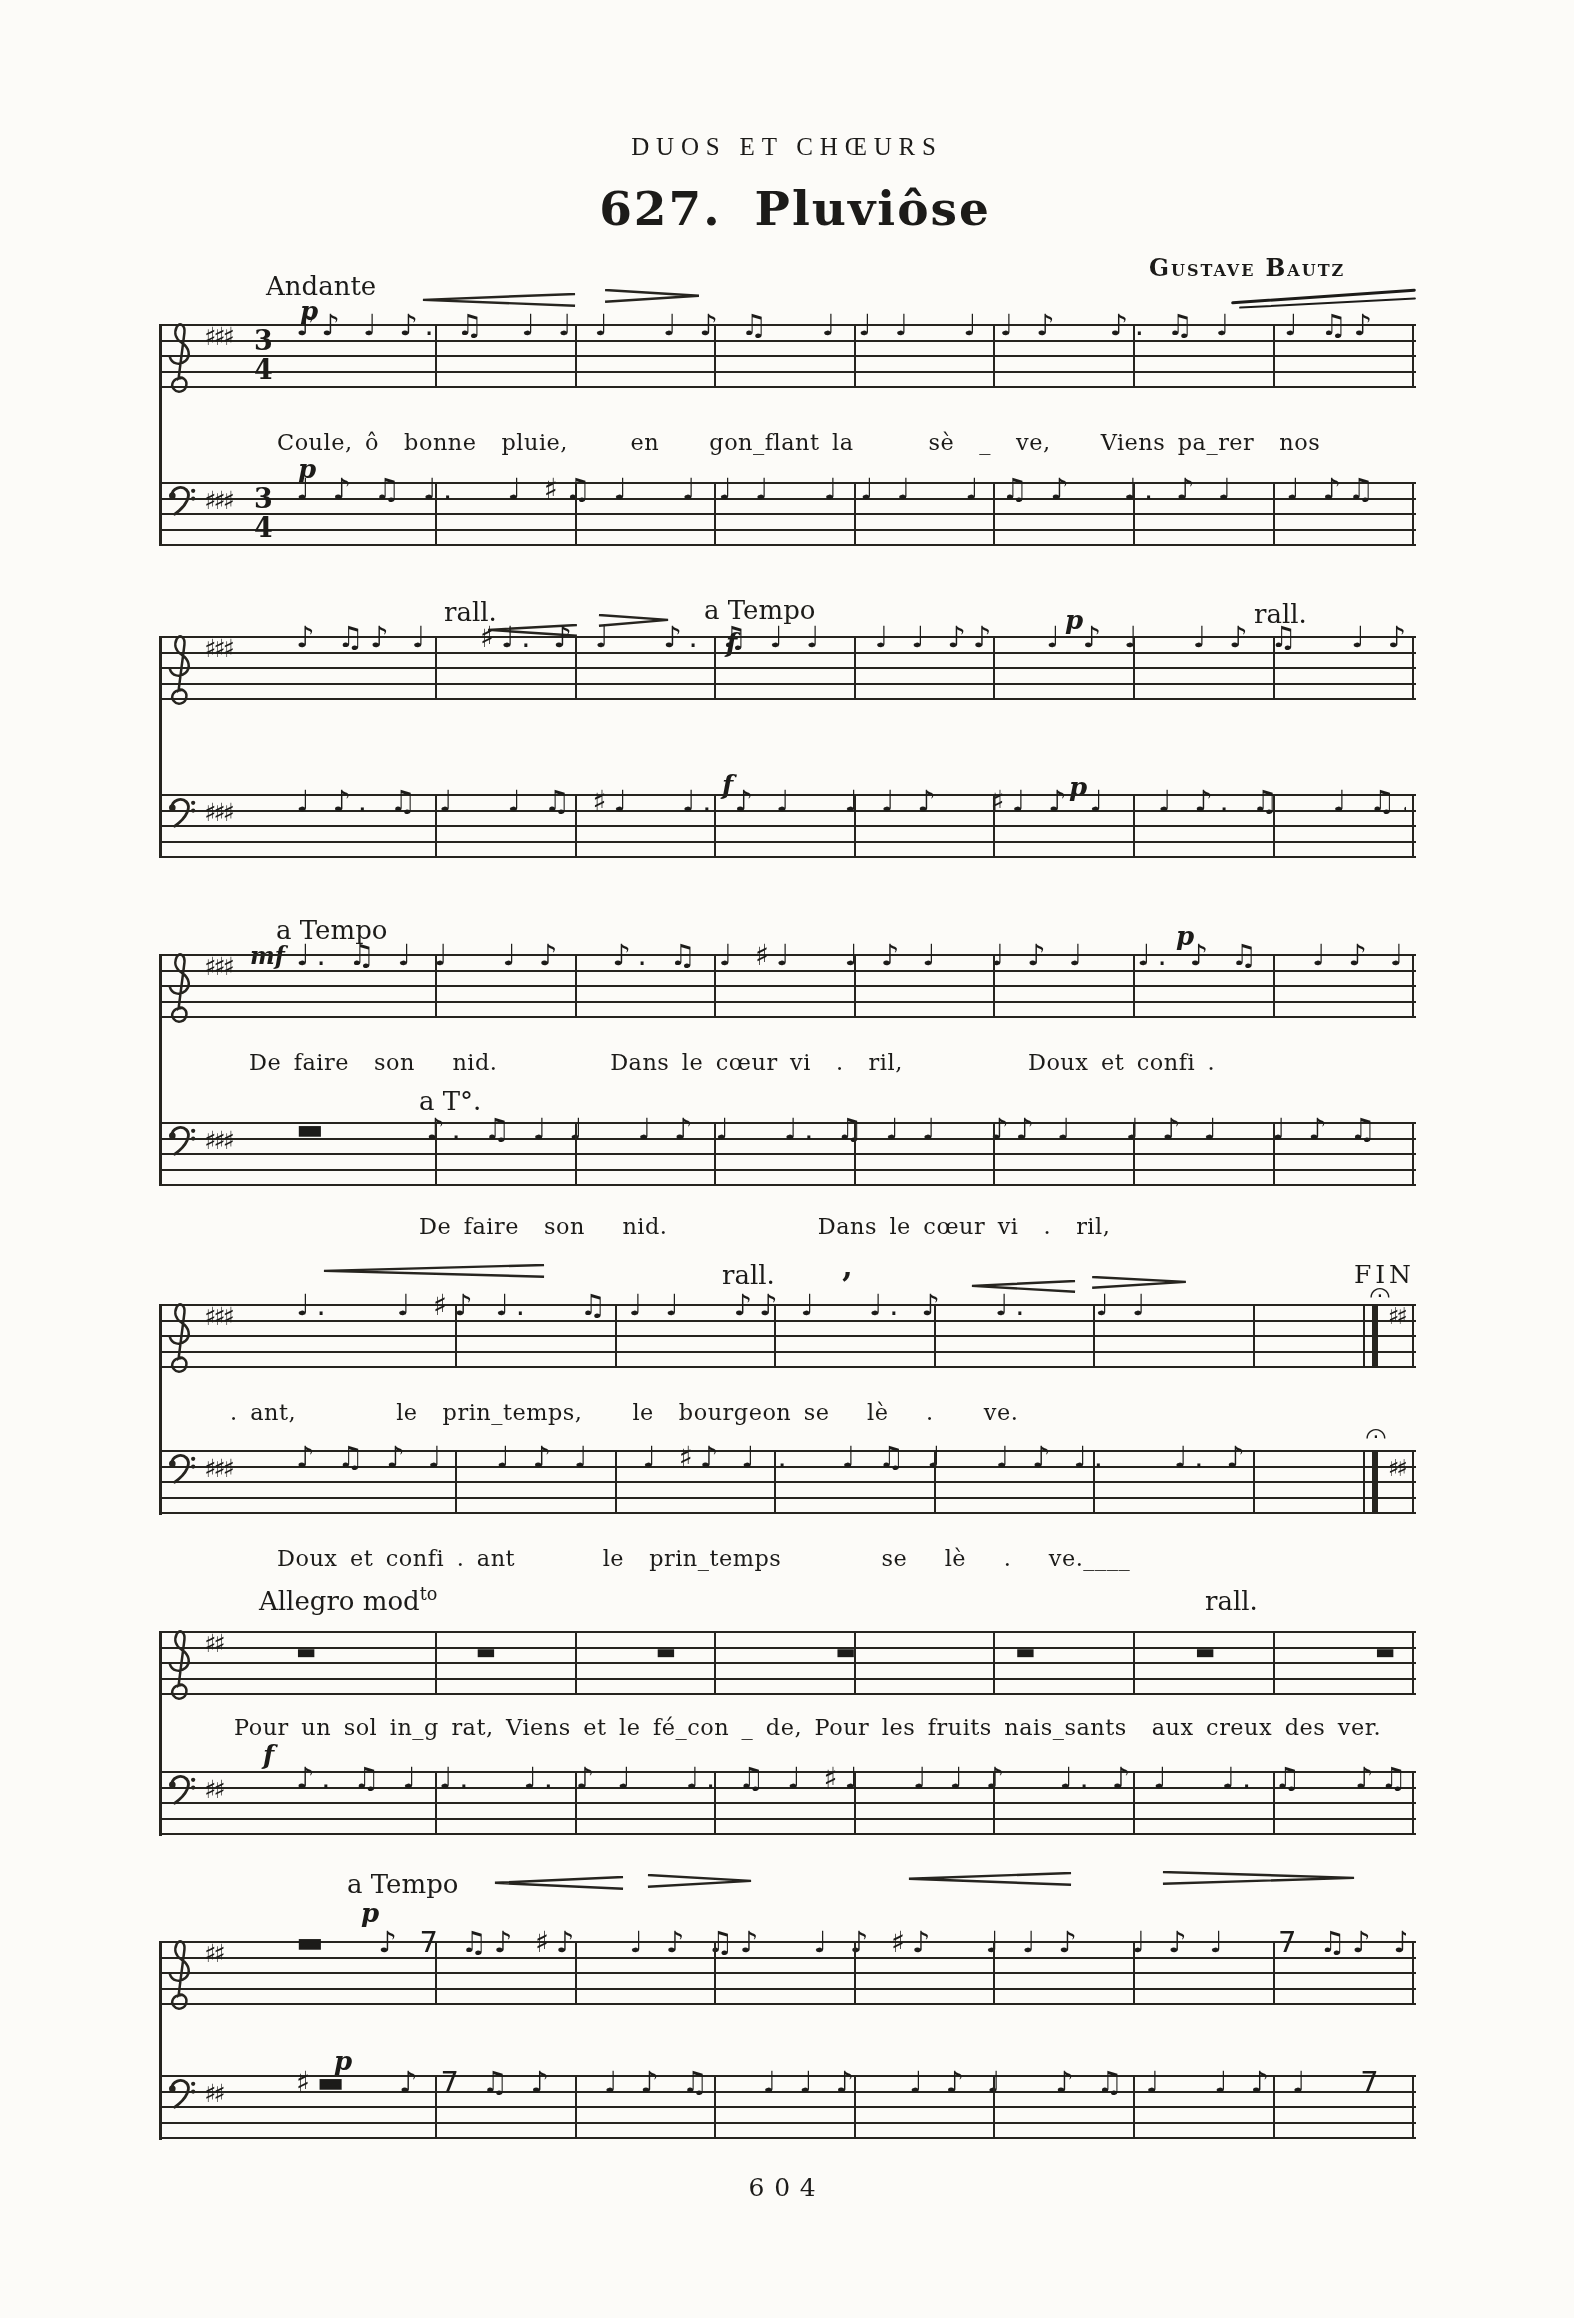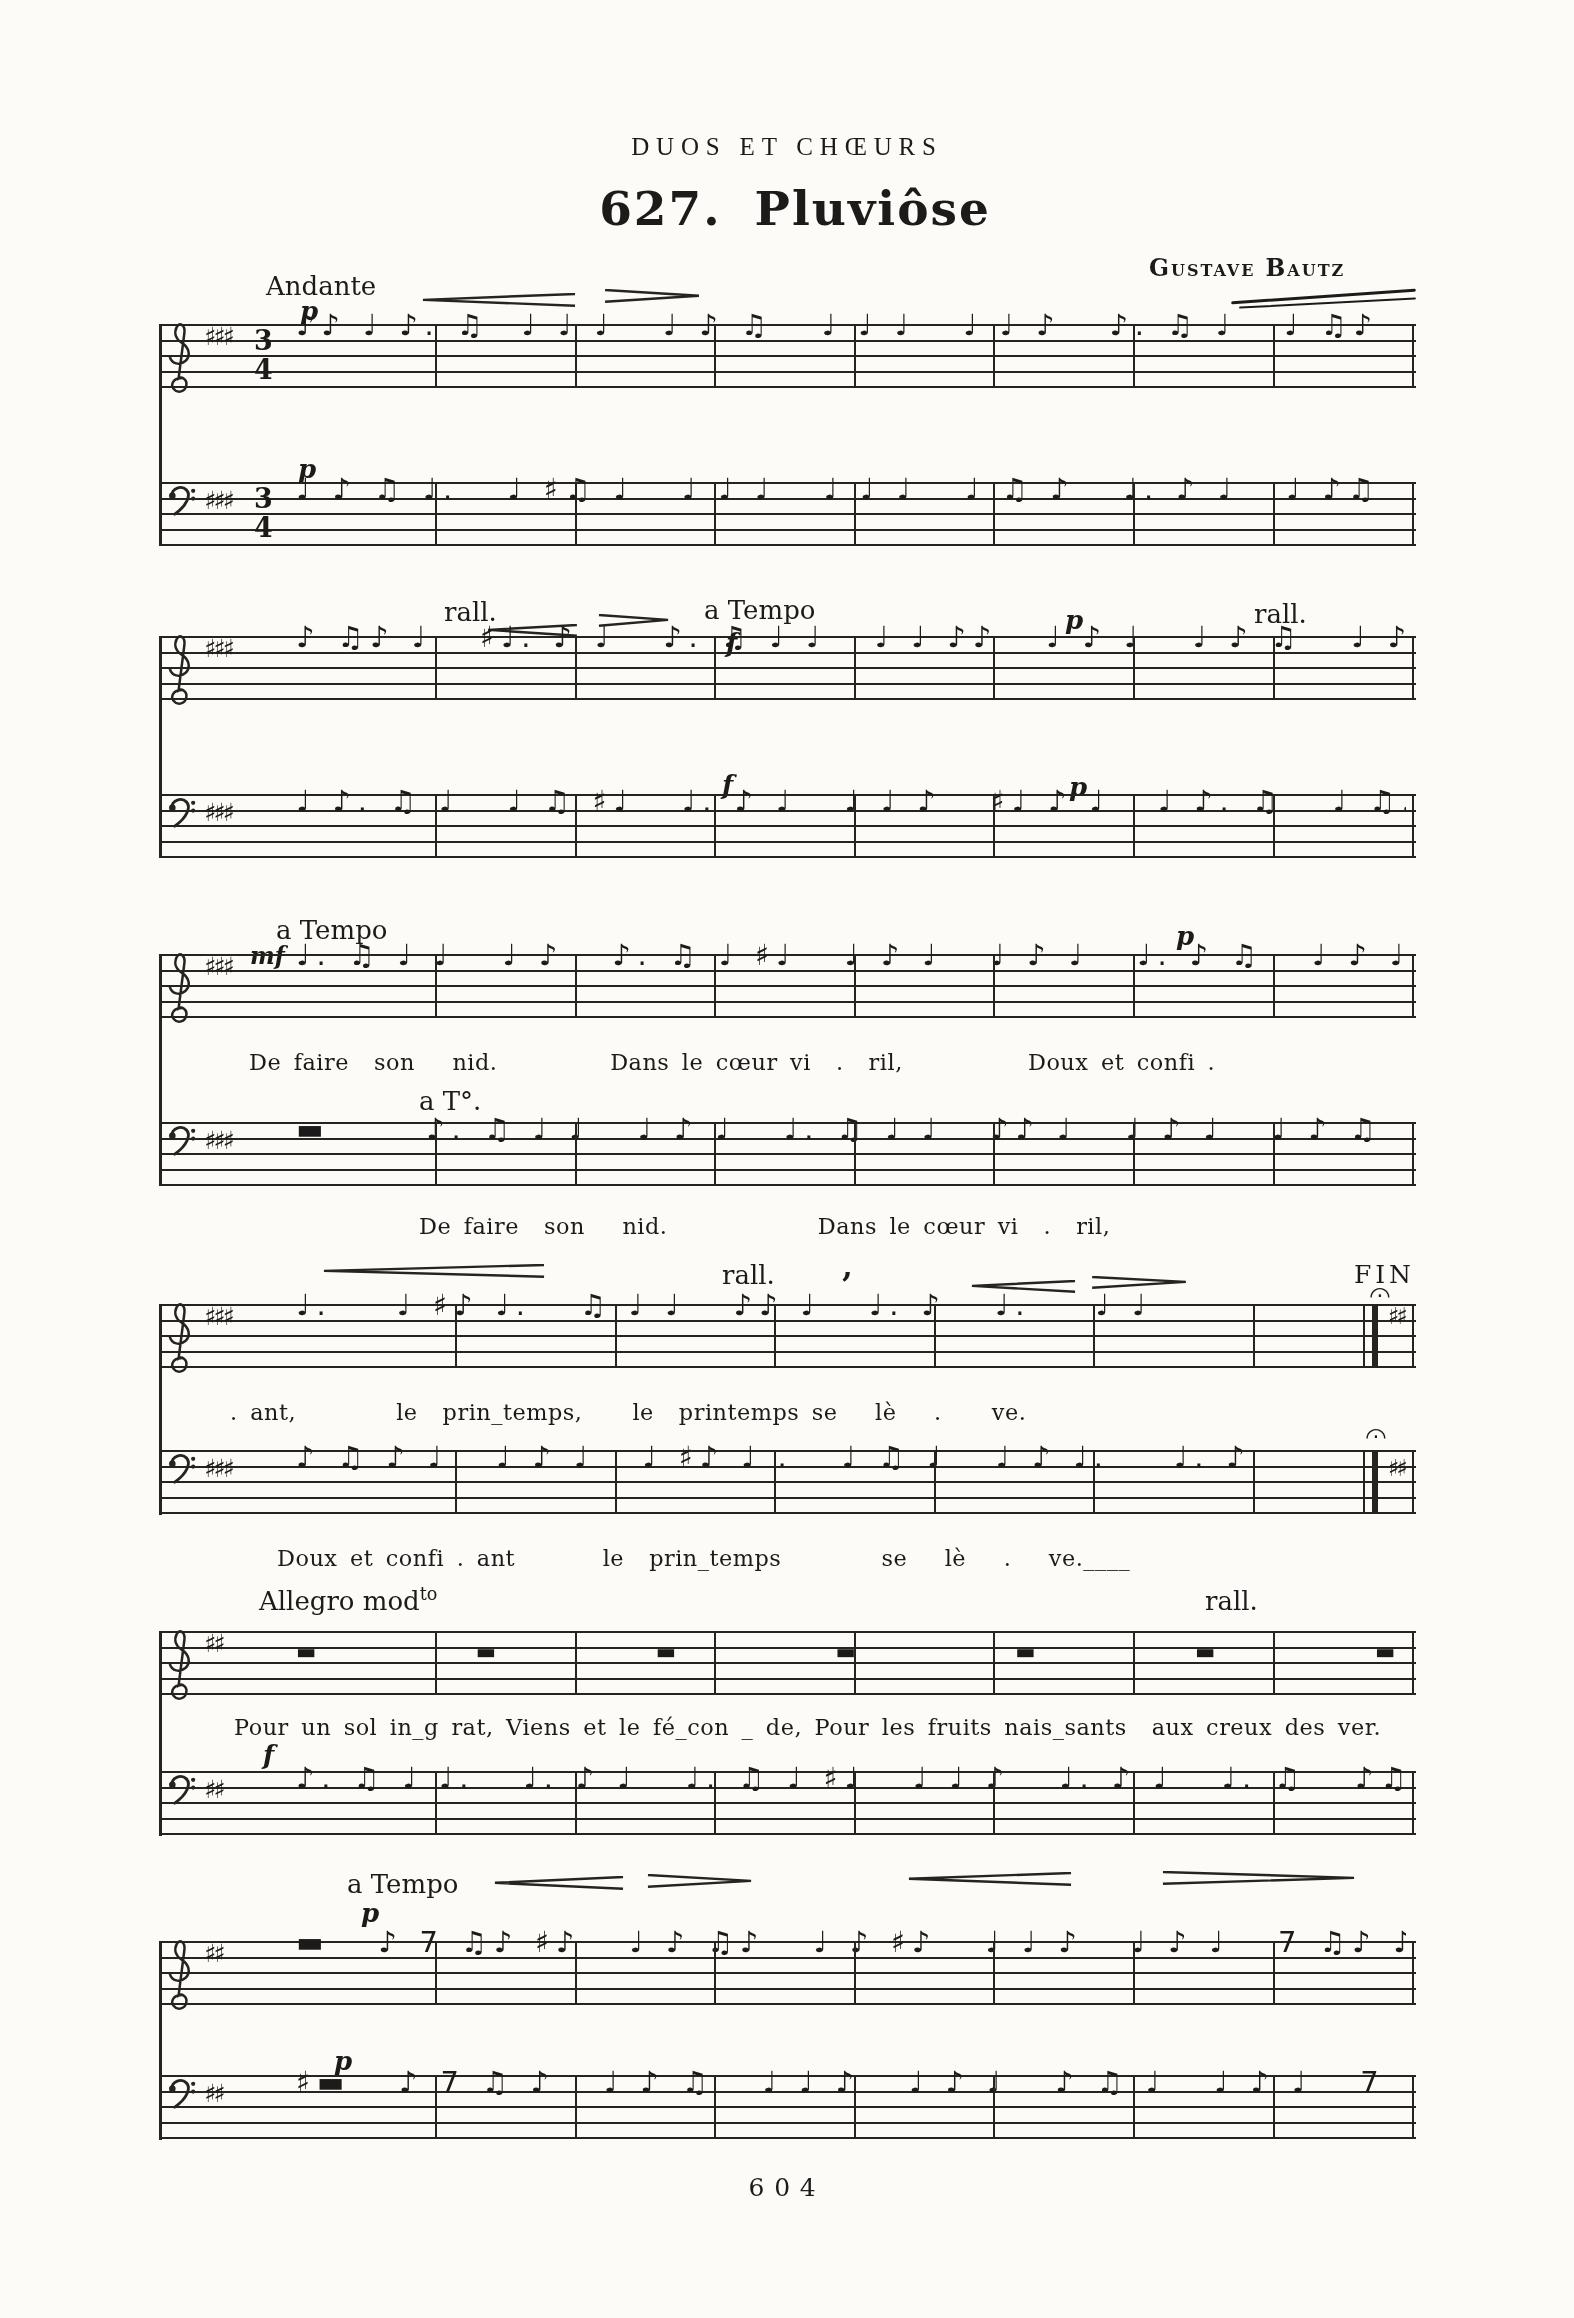--- a/index.html
+++ b/index.html
@@ -76,20 +76,21 @@
     <span class="notes">♪♪ ♩ ♪. ♫  ♩ ♩ ♩   ♩ ♪ ♫   ♩ ♩ ♩   ♩ ♩ ♪   ♪. ♫ ♩   ♩ ♫♪   ♪. ♫ ♩</span>
   <div class="barline" style="left: 274px;"></div>
       <div class="barline" style="left: 414px;"></div>
       <div class="barline" style="left: 553px;"></div>
       <div class="barline" style="left: 693px;"></div>
       <div class="barline" style="left: 832px;"></div>
       <div class="barline" style="left: 972px;"></div>
       <div class="barline" style="left: 1112px;"></div>
       <div class="barline" style="left: 1251px;"></div>
     </div>
+  <div class="abs lyrics" style="left:277px;top:429px;">Coule, ô  bonne  pluie,     en    gon_flant la      sè  _  ve,    Viens pa_rer  nos</div>
   <div class="abs dyn" style="left:298px;top:454px;">p</div>
 
   <div class="staff" style="top:482px;">
     <span class="clef" style="top:2px;"><svg width="31" height="35" viewBox="0 0 32 36">
           <path d="M5 12 C5 4 15 1 20 6 C25 11 21 22 8 31" stroke="#26241f" stroke-width="3" fill="none" stroke-linecap="round"></path>
           <circle cx="5.5" cy="12" r="3.4" fill="#26241f"></circle>
           <circle cx="27" cy="7" r="2.2" fill="#26241f"></circle>
           <circle cx="27" cy="15" r="2.2" fill="#26241f"></circle>
         </svg></span>
     <span class="keysig bass">♯♯♯</span>
@@ -236,21 +237,21 @@
     <span class="endbar thin" style="left:1202px;"></span>
     <span class="keycue" style="left:1227px;">♯♯</span>
   <div class="barline" style="left: 294px;"></div>
       <div class="barline" style="left: 454px;"></div>
       <div class="barline" style="left: 613px;"></div>
       <div class="barline" style="left: 773px;"></div>
       <div class="barline" style="left: 932px;"></div>
       <div class="barline" style="left: 1092px;"></div>
       <div class="barline" style="left: 1251px;"></div>
     </div>
-  <div class="abs lyrics" style="left:230px;top:1399px;">. ant,        le  prin_temps,    le  printemps se   lè   .    ve.</div>
+  <div class="abs lyrics" style="left:230px;top:1399px;">. ant,        le  prin_temps,    le  bourgeon se   lè   .    ve.</div>
   <div class="abs fermata" style="left:1365px;top:1430px;"><span>◠</span><span class="dot">·</span></div>
 
   <div class="staff" style="top:1450px;">
     <span class="clef" style="top:2px;"><svg width="31" height="35" viewBox="0 0 32 36">
           <path d="M5 12 C5 4 15 1 20 6 C25 11 21 22 8 31" stroke="#26241f" stroke-width="3" fill="none" stroke-linecap="round"></path>
           <circle cx="5.5" cy="12" r="3.4" fill="#26241f"></circle>
           <circle cx="27" cy="7" r="2.2" fill="#26241f"></circle>
           <circle cx="27" cy="15" r="2.2" fill="#26241f"></circle>
         </svg></span>
     <span class="keysig bass">♯♯♯</span>

